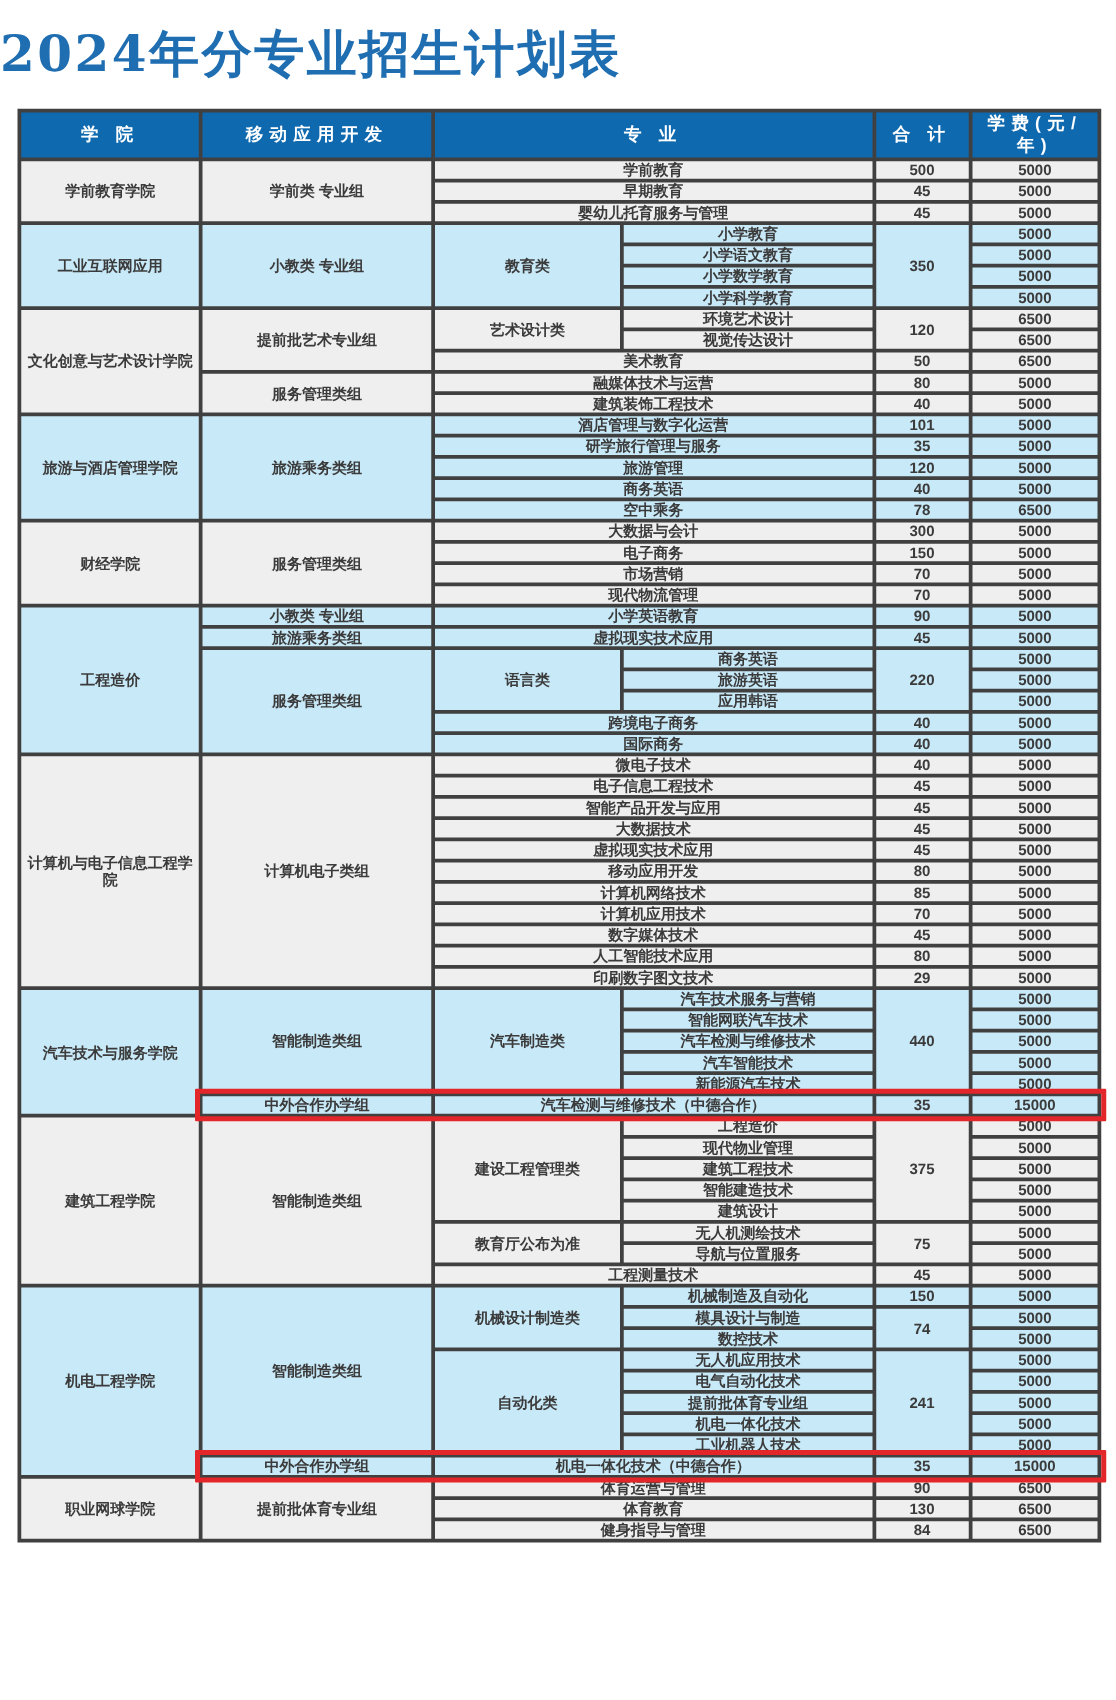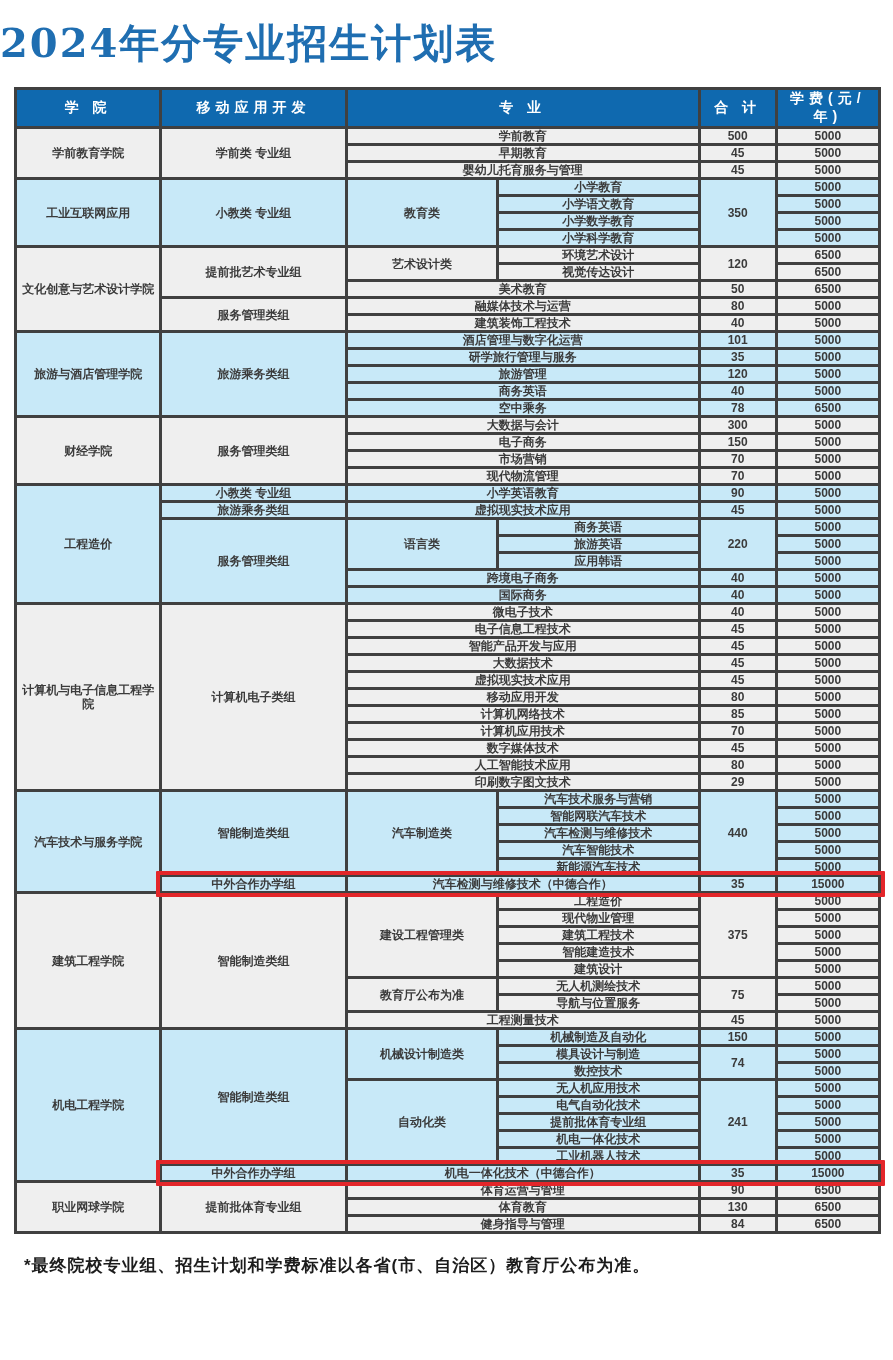--- a/index.html
+++ b/index.html
@@ -434,14 +434,13 @@
             <td class="tone-gray" colspan="2">健身指导与管理</td>
             <td class="tone-gray" rowspan="1">84</td>
             <td class="tone-gray">6500</td>
           </tr>
         </tbody>
     </table>
   <div class="red-box" style="left: 142.328px; top: 784px; width: 728.672px; height: 26px;"></div>
       <div class="red-box" style="left: 142.328px; top: 1073px; width: 728.672px; height: 26px;"></div>
     </div>
 
-  <p class="footnote">*最终院校专业组、招生计划和学费标准以各省(市、自治区）教育厅公布为准。</p>
 </div>
 
 </body></html>

